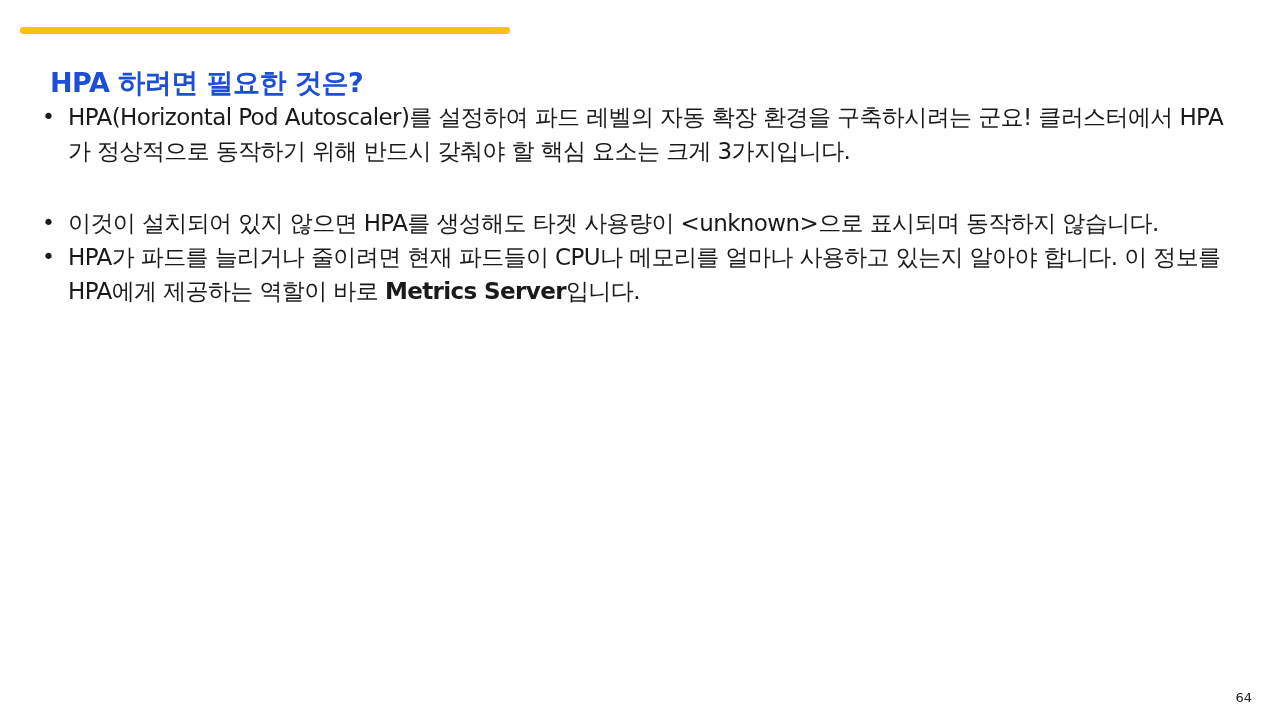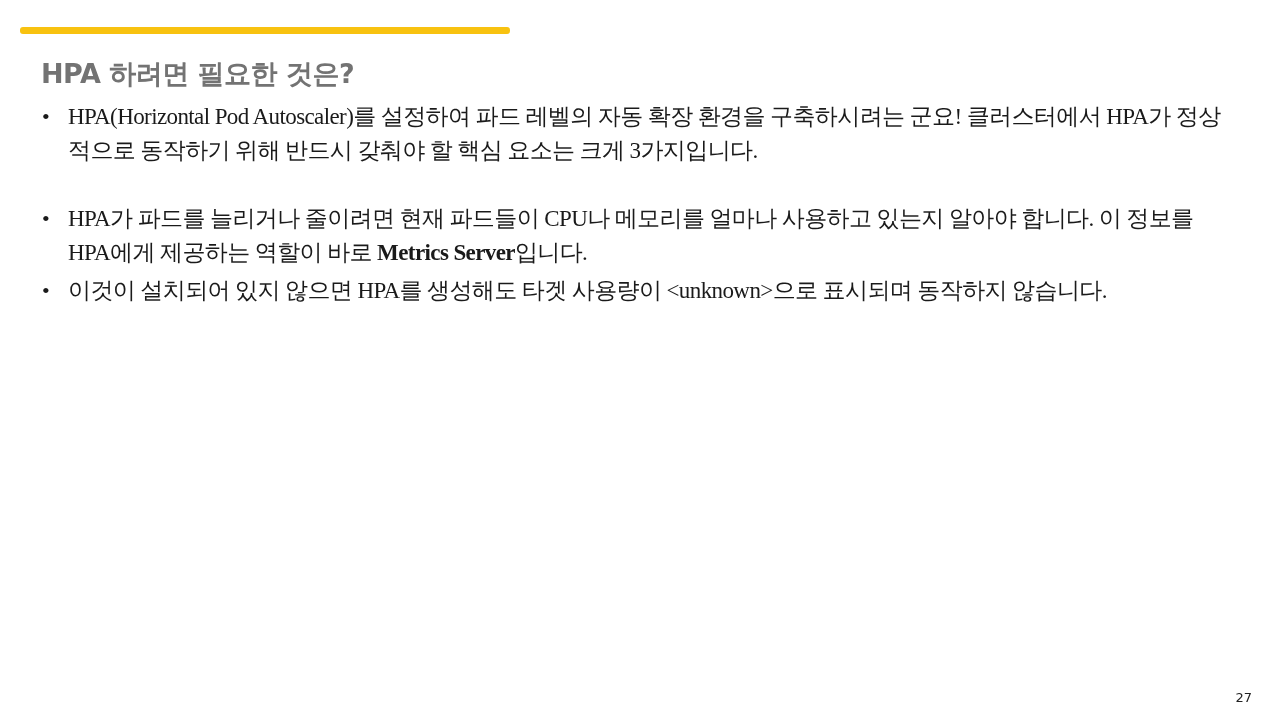--- a/index.html
+++ b/index.html
@@ -6,28 +6,28 @@
     body {
       width: 1280px; height: 720px; background: #ffffff; position: relative; overflow: hidden;
       font-family: "DejaVu Sans", "Liberation Sans", sans-serif; color: #111;
     }
     .accent-bar {
       position: absolute; left: 20px; top: 27px; width: 490px; height: 7px;
       border-radius: 3px; background: #F8C210;
     }
     .title {
       position: absolute; left: 33px; top: 48px; font-size: 27px; font-weight: bold;
-      letter-spacing: -0.5px; color: #737373; margin: 8px; white-space: nowrap;
+      letter-spacing: -0.5px; color: #1d4ed8; margin: 17px; white-space: nowrap;
     }
     .body-list {
       position: absolute; left: 40px; top: 100px; width: 1190px; margin: 0; padding: 0; list-style: none;
     }
     .bullet {
       position: relative; padding-left: 28px; font-size: 23px; line-height: 34px;
-      letter-spacing: -0.6px; color: #1a1a1a; font-family: Liberation Serif, serif;
+      letter-spacing: -0.6px; color: #1a1a1a;
     }
     .bullet::before {
       content: "•"; position: absolute; left: 2px; top: 0; font-size: 22px;
     }
     .gap { height: 34px; }
     .sp { margin-top: 4px; }
     .b { font-weight: bold; }
     .page-num {
       position: absolute; right: 28px; top: 690px; font-size: 13px; color: #222;
     }
@@ -36,21 +36,21 @@
 <body>
 
 <div class="accent-bar"></div>
 <h1 class="title">HPA 하려면 필요한 것은?</h1>
 
 <ul class="body-list">
   <li class="bullet">
     <span>HPA(Horizontal Pod Autoscaler)를 설정하여 파드 레벨의 자동 확장 환경을 구축하시려는 군요! 클러스터에서 HPA가 정상적으로 동작하기 위해 반드시 갖춰야 할 핵심 요소는 크게 3가지입니다.</span>
   </li>
   <li class="gap"></li>
+  <li class="bullet sp">
+    <span>이것이 설치되어 있지 않으면 HPA를 생성해도 타겟 사용량이 &lt;unknown&gt;으로 표시되며 동작하지 않습니다.</span>
+  </li>
   <li class="bullet">
     <span>HPA가 파드를 늘리거나 줄이려면 현재 파드들이 CPU나 메모리를 얼마나 사용하고 있는지 알아야 합니다. 이 정보를 HPA에게 제공하는 역할이 바로 </span><span class="b">Metrics Server</span><span>입니다.</span>
   </li>
-  <li class="bullet sp">
-    <span>이것이 설치되어 있지 않으면 HPA를 생성해도 타겟 사용량이 &lt;unknown&gt;으로 표시되며 동작하지 않습니다.</span>
-  </li>
 </ul>
 
-<div class="page-num">27</div>
+<div class="page-num">64</div>
 
 </body></html>

